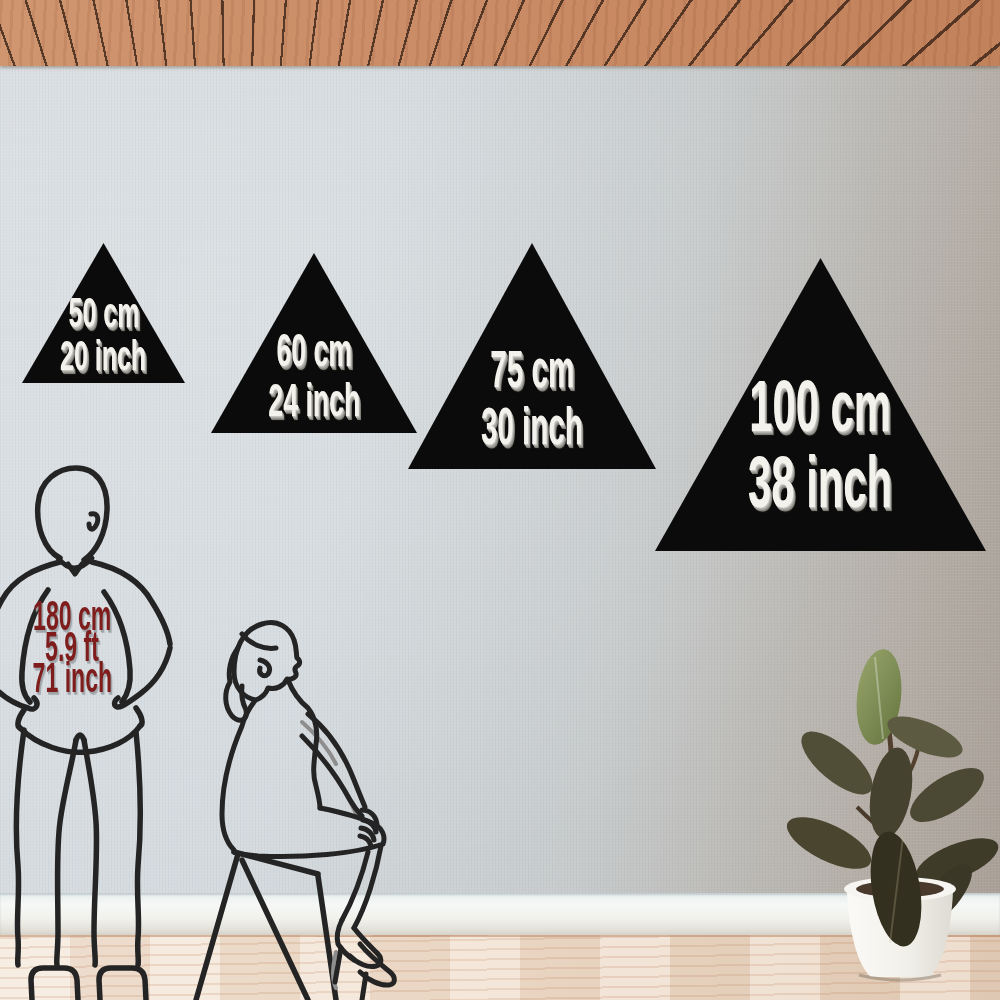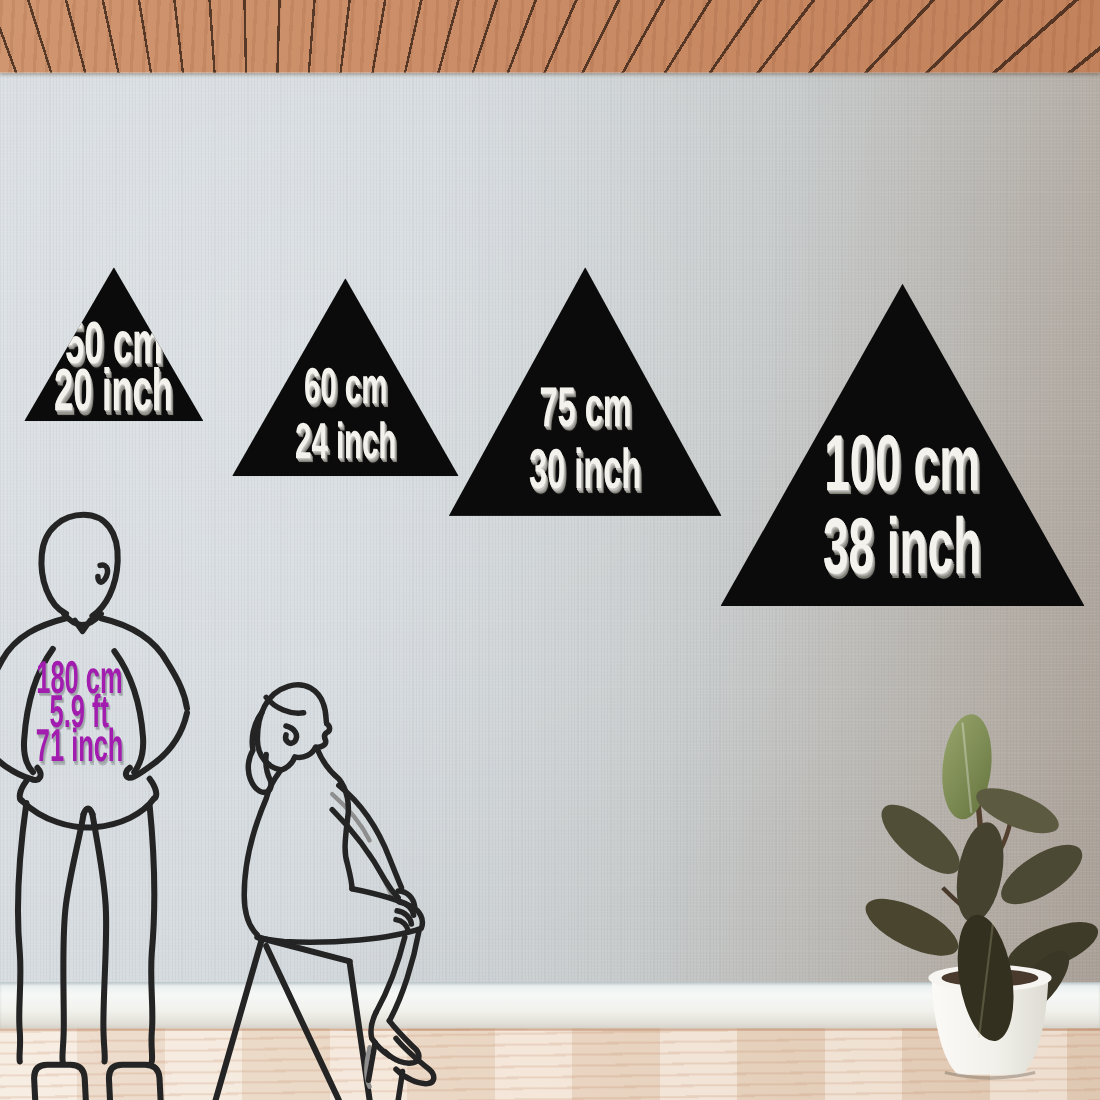--- a/index.html
+++ b/index.html
@@ -42,34 +42,34 @@
        clip-path:polygon(50% 0,100% 100%,0 100%);}
   .t1{left:22px;top:243px;width:163px;height:140px;}
   .t2{left:211px;top:253px;width:206px;height:180px;}
   .t3{left:408px;top:243px;width:248px;height:226px;}
   .t4{left:655px;top:258px;width:331px;height:293px;}
   .tri-label{position:absolute;left:0;right:0;bottom:0;display:flex;
       flex-direction:column;align-items:center;font-weight:700;color:#f3f2ec;
       text-shadow:1px 1px 0 #c6c5c1,2px 2px 0 #aeada9,3px 3px 0 #97968f,
                   4px 4px 0 #7e7d76,5px 5px 2px rgba(35,35,35,.5);}
   .tri-label span{display:block;transform:scaleX(.58);white-space:nowrap;}
-  .t1 .tri-label{font-size:54px;line-height:43px;padding-bottom:6px;margin-top:44px;}
+  .t1 .tri-label{font-size:43px;line-height:43px;padding-bottom:6px;margin-top:44px;}
   .t2 .tri-label{font-size:46px;line-height:50px;padding-bottom:8px;}
   .t3 .tri-label{font-size:51px;line-height:57px;padding-bottom:14px;}
-  .t4 .tri-label{font-size:72px;line-height:76px;padding-bottom:16px;}
+  .t4 .tri-label{font-size:72px;line-height:76px;padding-bottom:31px;}
 
   
   svg.fig{position:absolute;overflow:visible;}
   .ink{fill:none;stroke:#242424;stroke-width:5.5;stroke-linecap:round;stroke-linejoin:round;}
   .ink-thin{fill:none;stroke:#242424;stroke-width:5;stroke-linecap:round;stroke-linejoin:round;}
   .ink-gray{fill:none;stroke:#8e8e8e;stroke-width:4;stroke-linecap:round;}
 
   .height-label{position:absolute;left:14px;top:600px;width:116px;
       display:flex;flex-direction:column;align-items:center;
-      font-weight:700;font-size:42px;line-height:31px;color:#a21caf;
+      font-weight:700;font-size:42px;line-height:31px;color:#7f1d1d;
       text-shadow:2px 2px 0 rgba(158,164,168,.95),3px 3px 1px rgba(120,126,130,.45);}
   .height-label span{display:block;transform:scaleX(.55);white-space:nowrap;}
 </style>
 </head>
 <body>
 
 <div class="scene">
 
   <div class="wall"></div>
   <div class="ceiling"></div>

